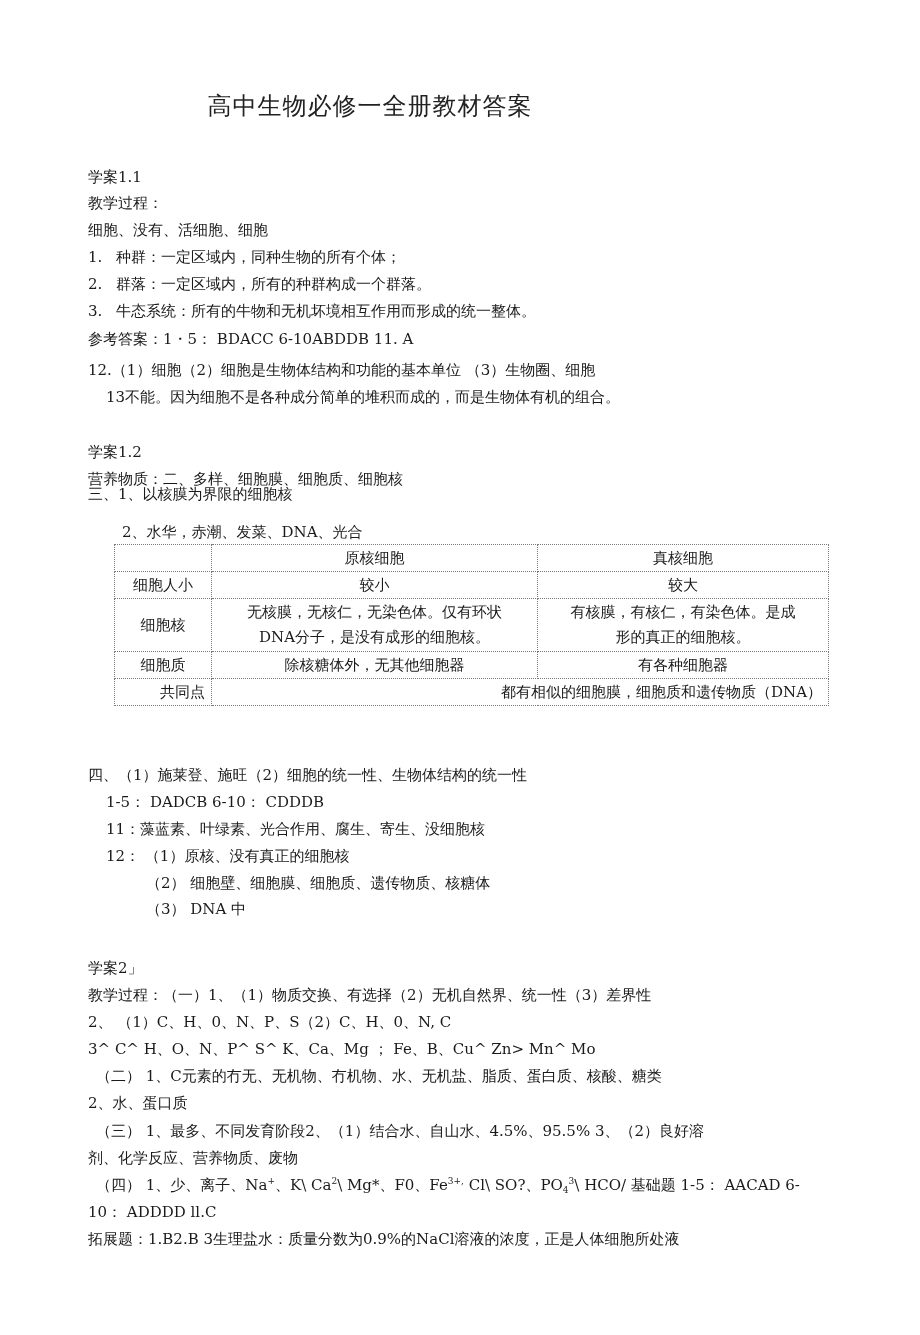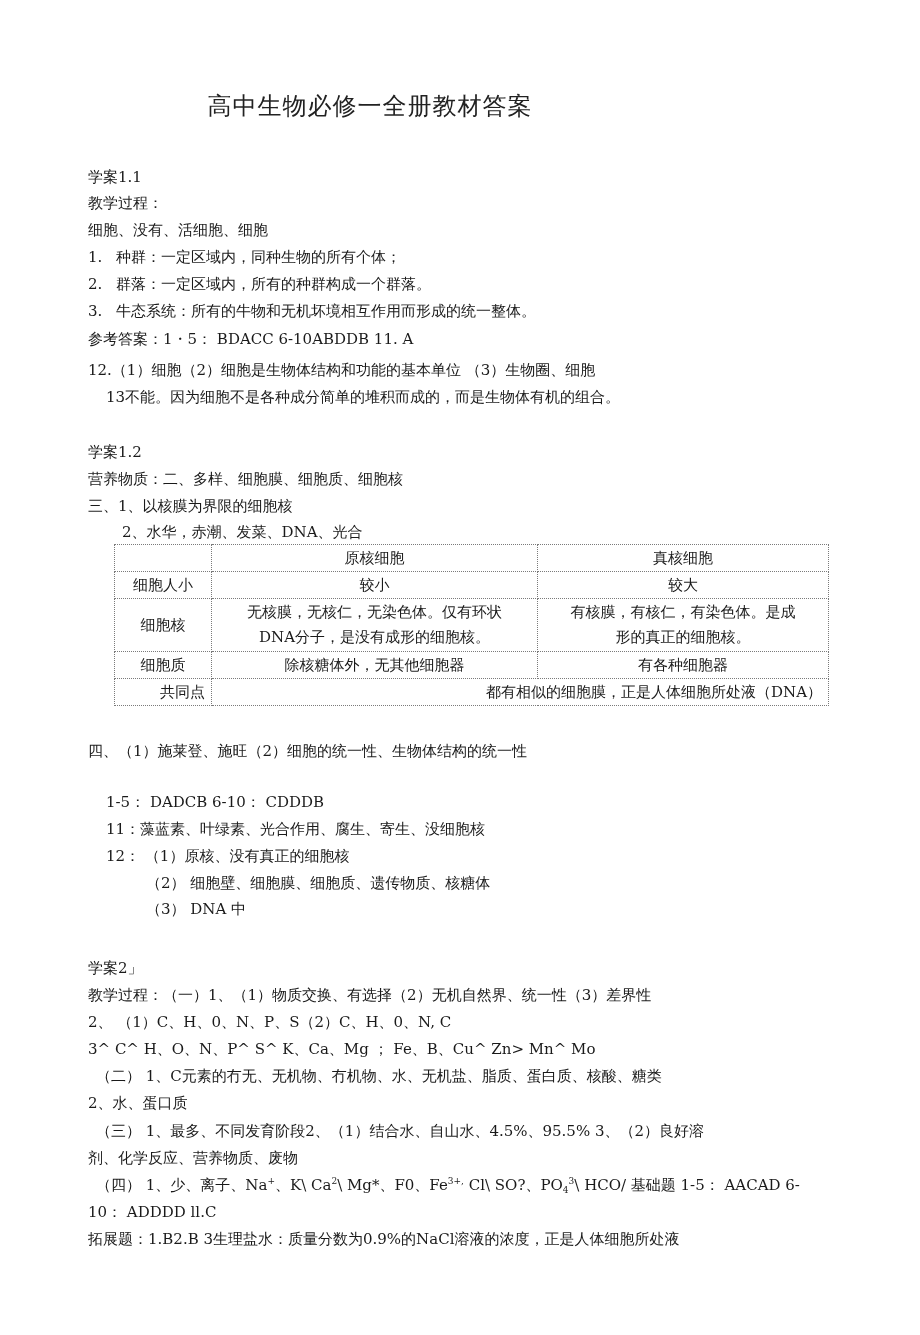--- a/index.html
+++ b/index.html
@@ -34,21 +34,21 @@
   <div class="line" style="top:220px">细胞、没有、活细胞、细胞</div>
   <div class="line" style="top:247px"><span class="num">1.</span><span>种群：一定区域内，同种生物的所有个体；</span></div>
   <div class="line" style="top:274px"><span class="num">2.</span><span>群落：一定区域内，所有的种群构成一个群落。</span></div>
   <div class="line" style="top:301px"><span class="num">3.</span><span>牛态系统：所有的牛物和无机坏境相互作用而形成的统一整体。</span></div>
   <div class="line" style="top:329px">参考答案：1・5： BDACC 6-10ABDDB 11. A</div>
   <div class="line" style="top:360px">12.（1）细胞（2）细胞是生物体结构和功能的基本单位 （3）生物圈、细胞</div>
   <div class="line" style="top:387px; left:106px">13不能。因为细胞不是各种成分简单的堆积而成的，而是生物体有机的组合。</div>
 
   <div class="line" style="top:442px">学案1.2</div>
   <div class="line" style="top:469px">营养物质：二、多样、细胞膜、细胞质、细胞核</div>
-  <div class="line" style="top:496px">三、1、以核膜为界限的细胞核</div>
+  <div class="line" style="top:484px">三、1、以核膜为界限的细胞核</div>
   <div class="line" style="top:522px; left:122px">2、水华，赤潮、发菜、DNA、光合</div>
 
   <table class="cmp">
     <tbody>
         <tr class="r1">
       <td class="h"></td>
       <td class="c">原核细胞</td>
       <td>真核细胞</td>
     </tr>
     <tr class="r2">
@@ -67,26 +67,26 @@
         <div>形的真正的细胞核。</div>
       </td>
     </tr>
     <tr class="r4">
       <td class="h">细胞质</td>
       <td class="c">除核糖体外，无其他细胞器</td>
       <td>有各种细胞器</td>
     </tr>
     <tr class="r6">
       <td class="h">共同点</td>
-      <td colspan="2">都有相似的细胞膜，正是人体细胞所处液（DNA）</td>
+      <td colspan="2">都有相似的细胞膜，细胞质和遗传物质（DNA）</td>
     </tr>
   </tbody>
     </table>
 
-  <div class="line" style="top:741px">四、（1）施莱登、施旺（2）细胞的统一性、生物体结构的统一性</div>
+  <div class="line" style="top:765px">四、（1）施莱登、施旺（2）细胞的统一性、生物体结构的统一性</div>
   <div class="line" style="top:792px; left:106px">1-5： DADCB 6-10： CDDDB</div>
   <div class="line" style="top:819px; left:106px">11：藻蓝素、叶绿素、光合作用、腐生、寄生、没细胞核</div>
   <div class="line" style="top:846px; left:106px">12： （1）原核、没有真正的细胞核</div>
   <div class="line" style="top:873px; left:146px">（2）  细胞壁、细胞膜、细胞质、遗传物质、核糖体</div>
   <div class="line" style="top:899px; left:146px">（3）  DNA 中</div>
 
   <div class="line" style="top:958px">学案2」</div>
   <div class="line" style="top:985px">教学过程：（一）1、（1）物质交换、有选择（2）无机自然界、统一性（3）差界性</div>
   <div class="line" style="top:1012px">2、   （1）C、H、0、N、P、S（2）C、H、0、N, C</div>
   <div class="line" style="top:1039px">3^ C^ H、O、N、P^ S^ K、Ca、Mg ；  Fe、B、Cu^ Zn&gt; Mn^ Mo</div>

